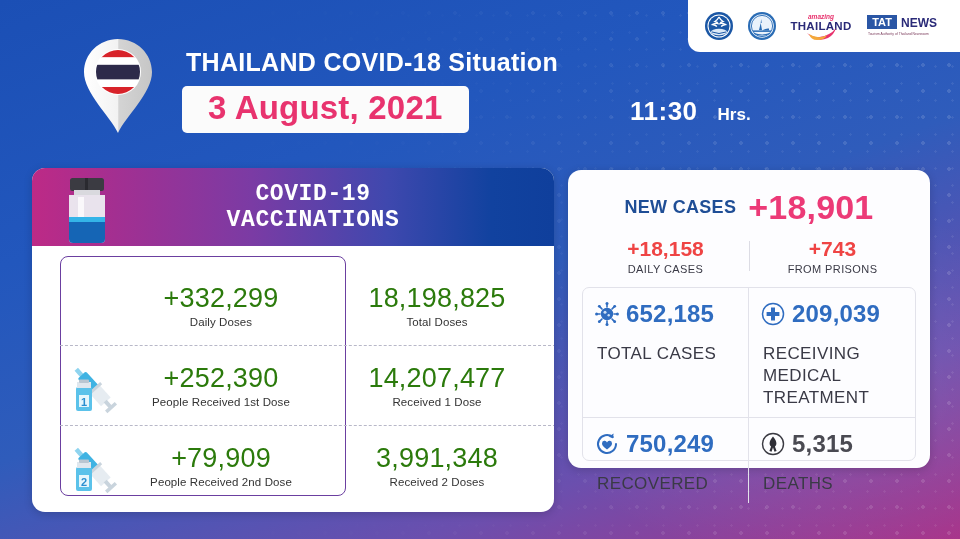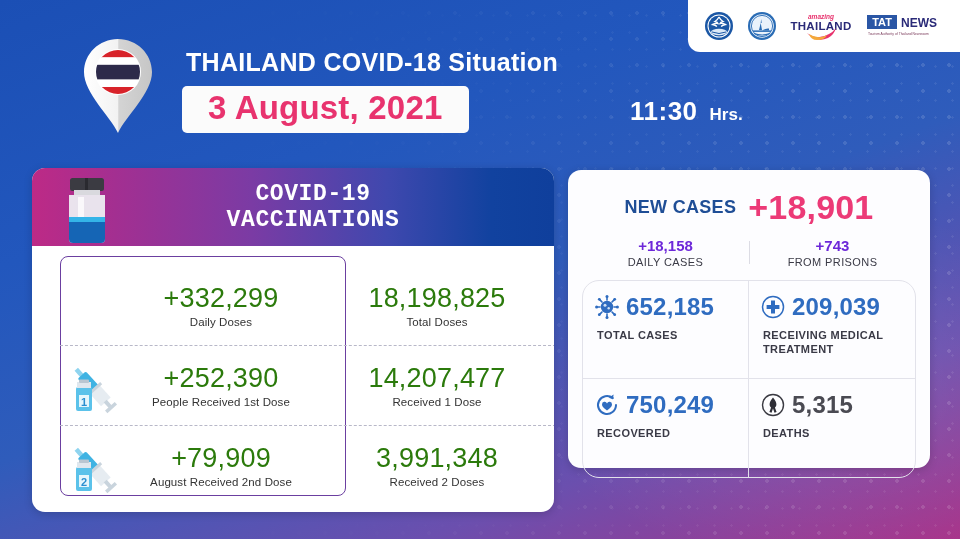--- a/index.html
+++ b/index.html
@@ -56,21 +56,21 @@
   }
   .date-text {
     color:#e8336e; font-size:33px; font-weight:bold; letter-spacing:0.2px;
     white-space:nowrap; line-height:1.05;
   }
   .time {
     position:absolute; left:630px; top:96px;
     color:#fff; white-space:nowrap;
   }
   .time .hh { font-size:26px; font-weight:bold; letter-spacing:0.5px; }
-  .time .hrs { font-size:17px; font-weight:bold; margin-left:12px; }
+  .time .hrs { font-size:17px; font-weight:bold; margin-left:20px; }
 
   
   .watermark {
     position:absolute; left:800px; top:258px;
     font-size:16px; color:rgba(255,255,255,0.30);
     letter-spacing:0.5px; white-space:nowrap;
     font-style:italic;
   }
 
   
@@ -136,39 +136,39 @@
   }
   .newcases-label { color:#1f4e96; font-size:18px; font-weight:bold; letter-spacing:0.3px; }
   .newcases-num { color:#ec3a77; font-size:34px; font-weight:bold; letter-spacing:0.2px; }
 
   .sub-row { display:flex; margin-top:10px; }
   .sub-cell { flex:1; text-align:center; position:relative; }
   .sub-cell + .sub-cell::before {
     content:""; position:absolute; left:0; top:4px; bottom:4px;
     border-left:1px solid #dcdce4;
   }
-  .sub-num { color:#6d28d9; font-size:15px; font-weight:bold; }
+  .sub-num { color:#ef4444; font-size:21px; font-weight:bold; }
   .sub-label { color:#3a3a46; font-size:11px; font-weight:normal; margin-top:2px; letter-spacing:0.4px; }
 
   .quad {
     margin-top:12px;
     border:1px solid #e2e2ea;
-    border-radius:17px;
+    border-radius:7px;
     display:grid;
     grid-template-columns:1fr 1fr;
     grid-template-rows:1fr 1fr;
-    height:198px;
+    height:174px;
   }
   .qcell { padding:12px 8px 8px 12px; position:relative; }
   .qcell:nth-child(1), .qcell:nth-child(2) { border-bottom:1px solid #e2e2ea; }
   .qcell:nth-child(1), .qcell:nth-child(3) { border-right:1px solid #e2e2ea; }
   .qtop { display:flex; align-items:center; gap:7px; }
   .qnum { font-size:24px; font-weight:bold; color:#2f6cc0; letter-spacing:0.2px; }
   .qnum.gray { color:#4a4a52; }
-  .qlabel { color:#3a3a46; font-size:11px; font-weight:bold; margin-top:7px; margin-left:2px; letter-spacing:0.4px; line-height:1.3; }
+  .qlabel { color:#3a3a46; font-size:17px; font-weight:normal; margin-top:15px; margin-left:2px; letter-spacing:0.4px; line-height:1.3; }
   .qicon { width:24px; height:24px; flex:0 0 24px; }
 </style>
 </head>
 <body>
 
 <div class="dots"></div>
 
 <div class="logo-bar">
 
   <div class="logo">
@@ -325,21 +325,21 @@
               <rect x="20" y="56" width="13" height="3.5" fill="#c9d4dd"></rect>
             </g>
             <rect x="10" y="32" width="16" height="24" rx="2" fill="#5bc2ea"></rect>
             <rect x="11" y="27" width="14" height="6" fill="#dfe7ee"></rect>
             <rect x="13" y="24.5" width="10" height="3.5" rx="1" fill="#b9c6d1"></rect>
             <rect x="13" y="40" width="10" height="12" fill="#ffffff" opacity="0.85"></rect>
             <text x="18" y="50.5" text-anchor="middle" font-family="Liberation Sans, sans-serif" font-size="11" font-weight="bold" fill="#2a8fd0">2</text>
           </svg>
         </div>
         <div class="vnum">+79,909</div>
-        <div class="vlabel">August Received 2nd Dose</div>
+        <div class="vlabel">People Received 2nd Dose</div>
       </div>
       <div class="vcell">
         <div class="vnum">3,991,348</div>
         <div class="vlabel">Received 2 Doses</div>
       </div>
 
     </div>
   </div>
 </div>
 

